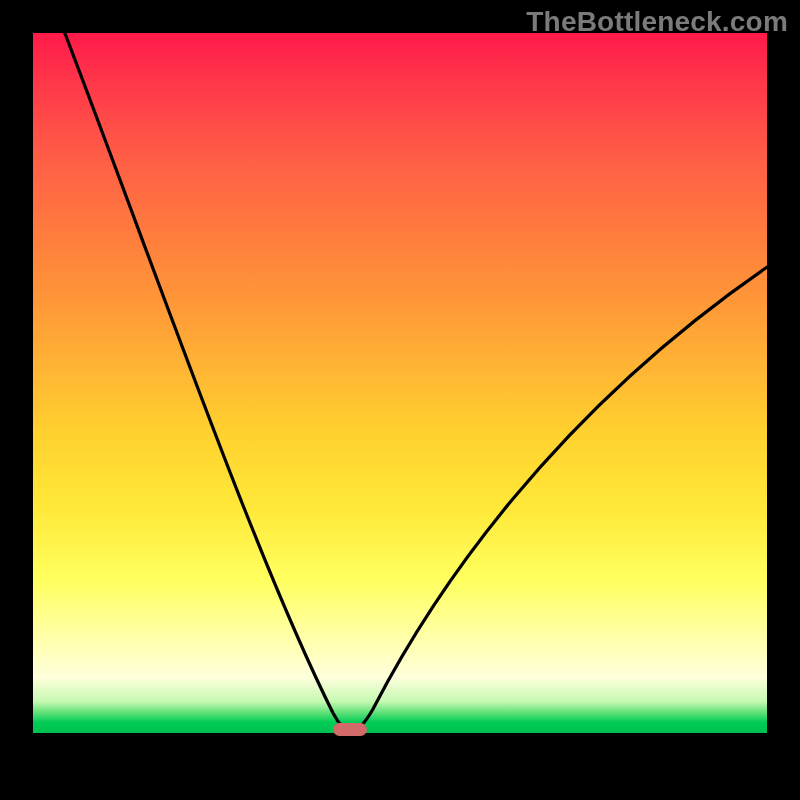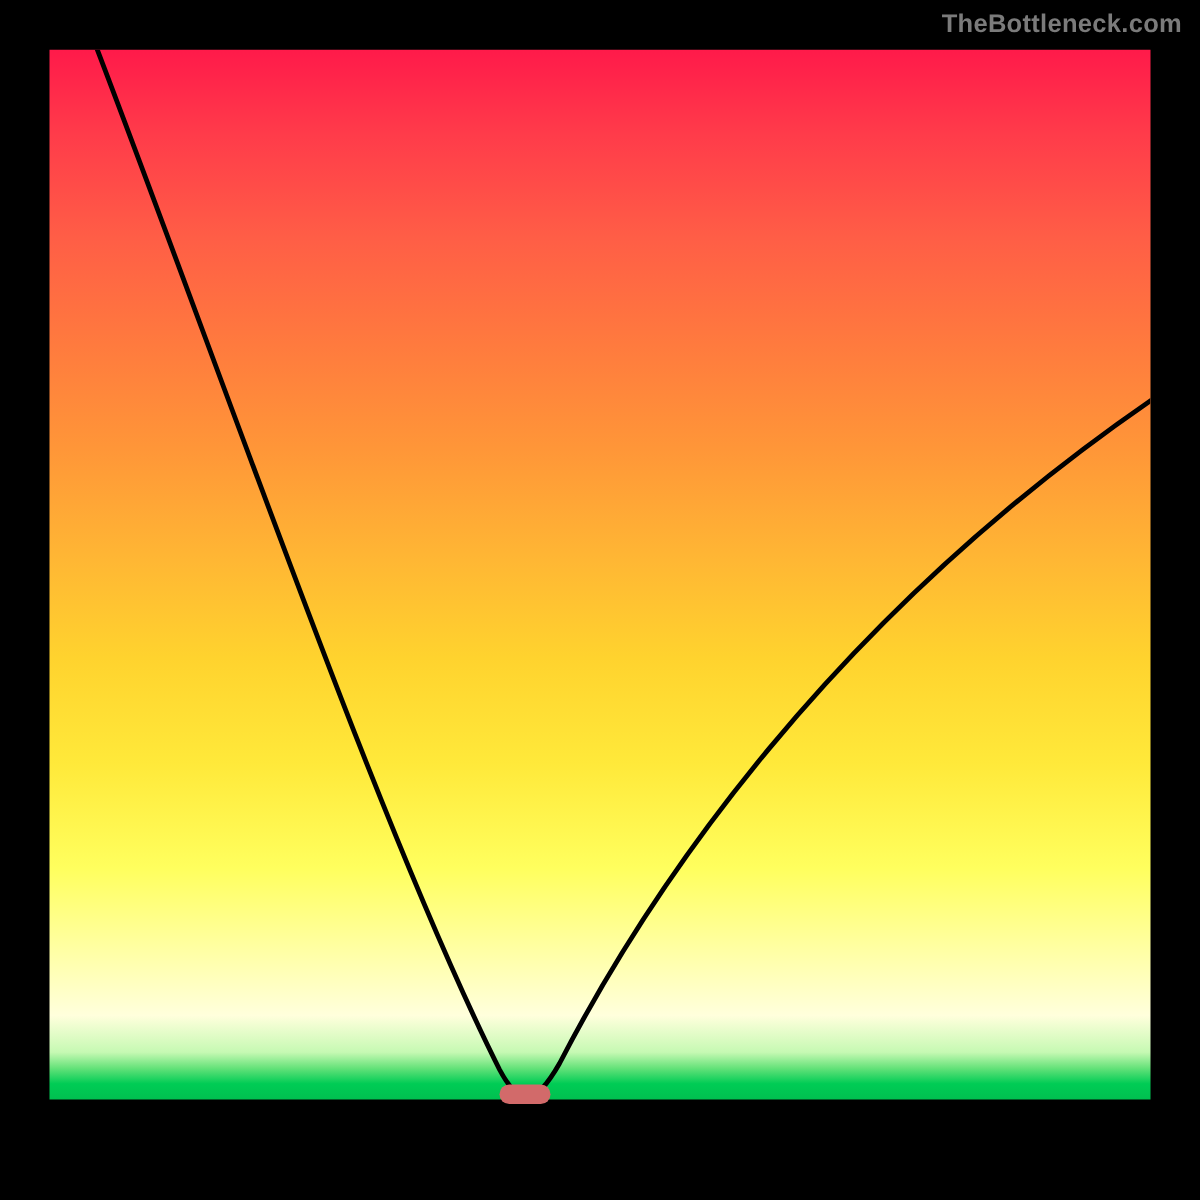--- a/index.html
+++ b/index.html
@@ -45,21 +45,21 @@
       #00cc55 98.5%,
       #00c050 100%
     );
   }
   .watermark {
     position: absolute;
     top: 6px;
     right: 12px;
     color: #7b7b7b;
     font-weight: 600;
-    font-size: 17px;
+    font-size: 28px;
     letter-spacing: 0.2px;
     user-select: none;
   }
   .curve-svg {
     position: absolute;
     left: 0;
     top: 0;
     width: 734px;
     height: 734px;
     pointer-events: none;

